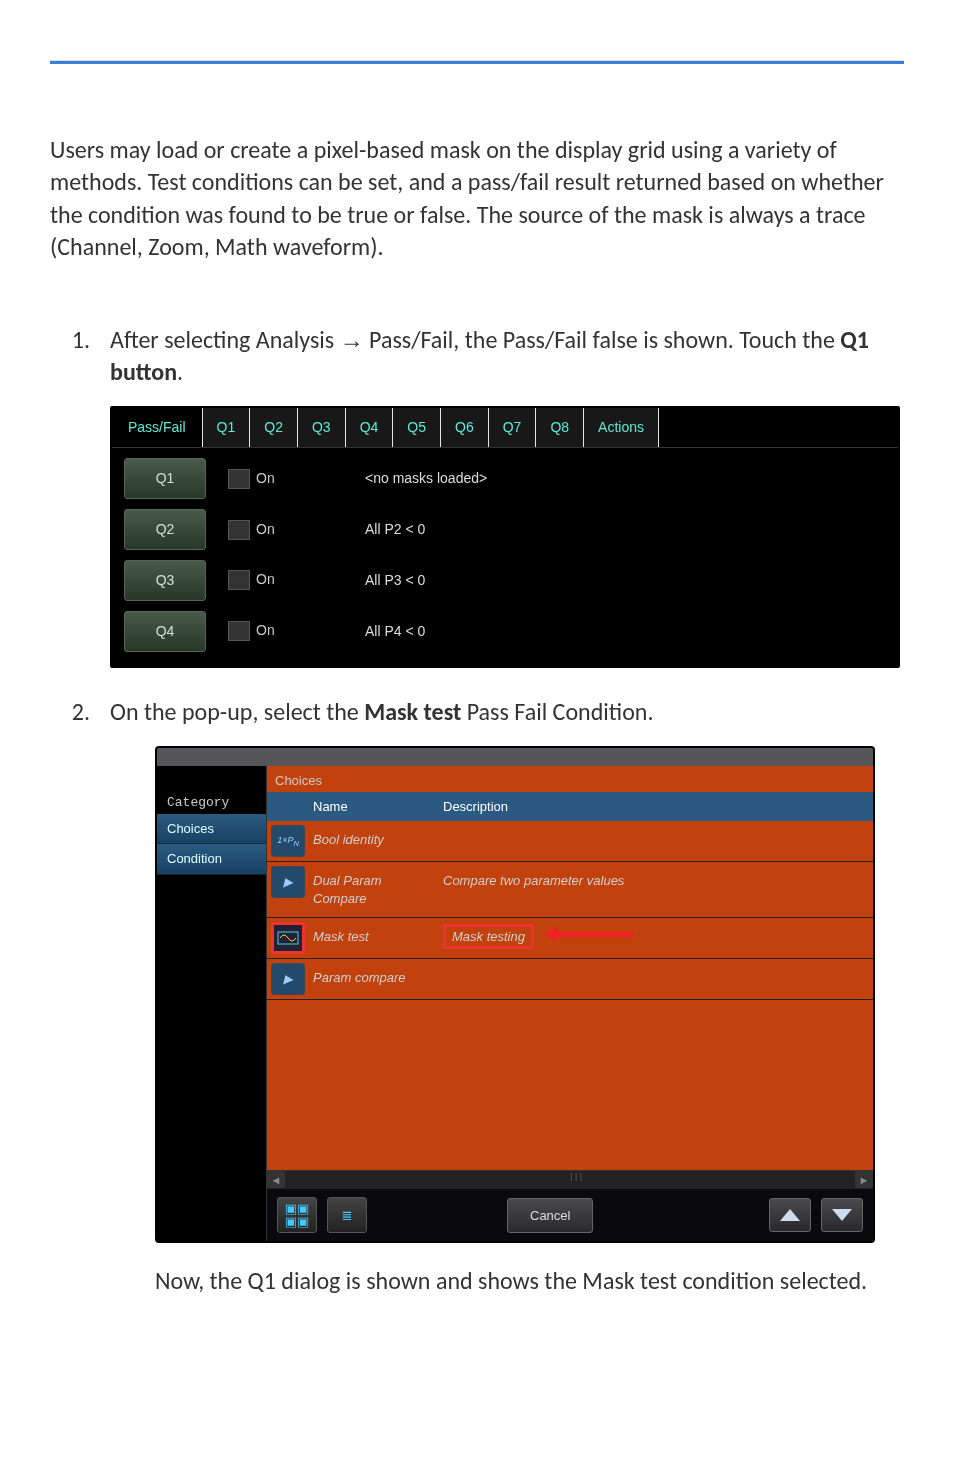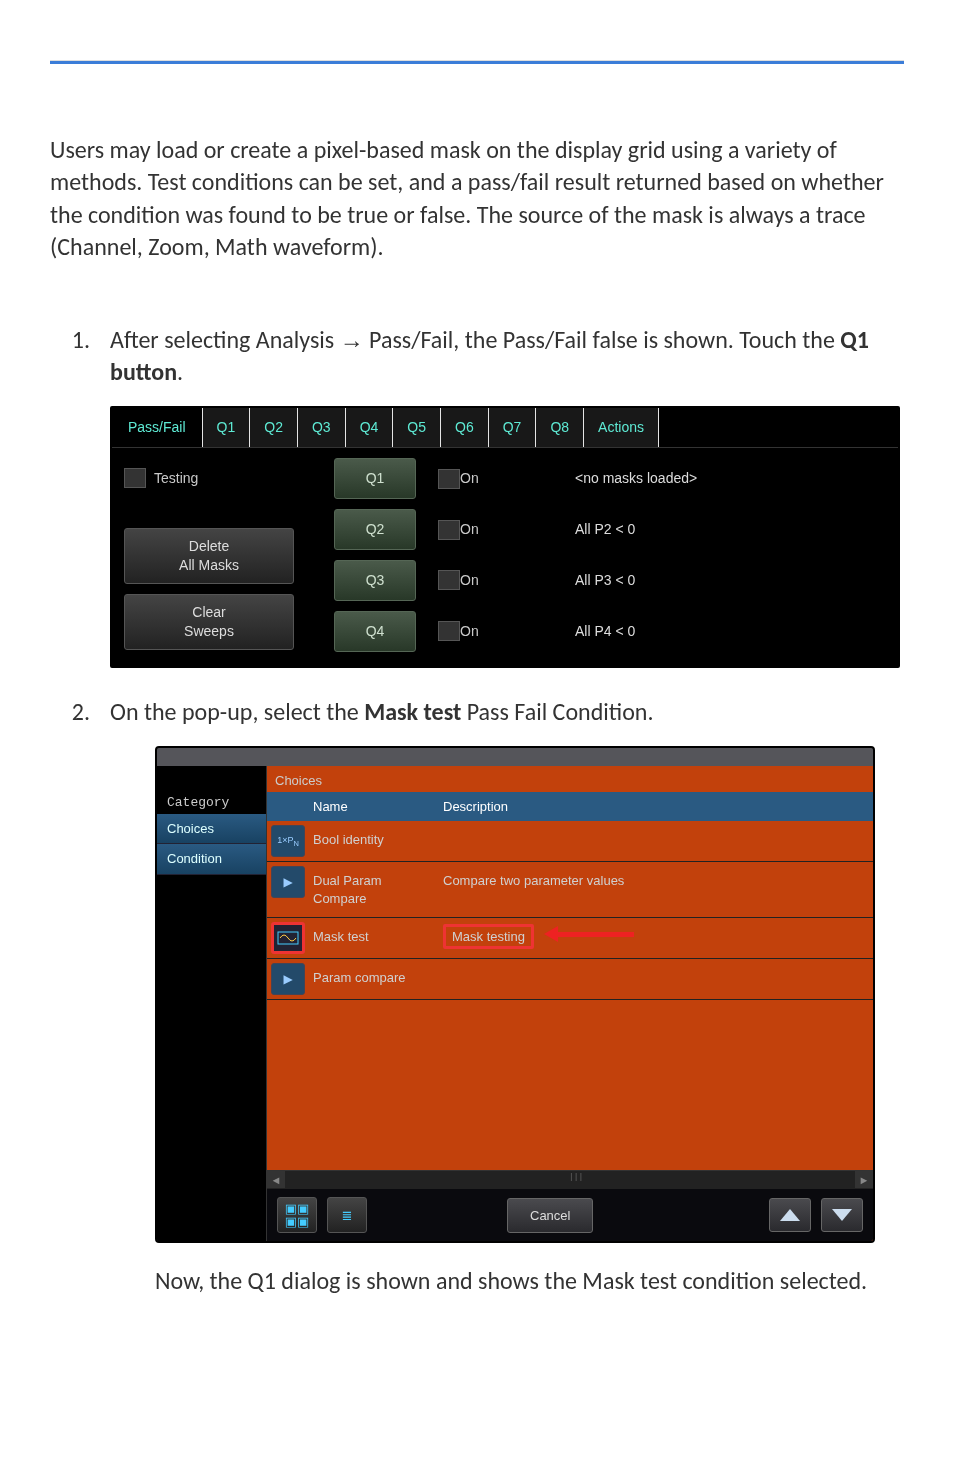--- a/index.html
+++ b/index.html
@@ -66,21 +66,21 @@
   }
   .q-btn {
     background: linear-gradient(#4a5a4a,#283828);
     border: 1px solid #556655;
     border-radius: 3px;
     width: 82px;
     padding: 10px 0;
     text-align: center;
     color: #cfe0cf;
   }
-  .on-cell { display:flex; align-items:center; gap:0; width:80px; padding-left:6px; }
+  .on-cell { display:flex; align-items:flex-start; gap:6px; width:80px; padding-left:6px; }
   .row4 { display:flex; align-items:center; gap:16px; }
   .status { color:#ddd; font-size:14px;margin-left:47px; }
 
   
   .dialog2 {
     margin: 14px 0 22px 105px;
     width: 720px;
     background: #1a1a20;
     border: 2px solid #000;
     border-radius: 4px;
@@ -98,21 +98,21 @@
   .d2-side-hdr { color:#ccc; padding: 0 10px 2px 10px; font-family: Liberation Mono, monospace; }
   .d2-side-item {
     background: linear-gradient(#2a5a82,#184262);
     color: #dff; padding: 6px 10px; border-bottom:1px solid #223;
   }
   .d2-right { flex:1; background:#c2410c; }
   .d2-hdr-row { display:flex; background:#2a5a82; color:#fff; }
   .d2-hdr-row .c-icon { width:42px; padding:6px 4px; }
   .d2-hdr-row .c-name { width:130px; padding:6px 4px; }
   .d2-hdr-row .c-desc { flex:1; padding:6px 4px; }
-  .d2-row { display:flex; border-bottom:1px solid #222; }
+  .d2-row { display:flex; border-bottom:1px solid #222;font-style:italic; }
   .d2-row .c-icon { width:42px; padding:4px; }
   .d2-row .c-name { width:130px; padding:10px 4px; color:#d0d0d0; }
   .d2-row .c-desc { flex:1; padding:10px 4px; color:#d0d0d0; position:relative; }
   .ico {
     width:34px; height:32px; background:#223; border:1px solid #445;
     border-radius:3px; display:flex; align-items:center; justify-content:center;
     font-size:12px; color:#9cf;
   }
   .ico.sel { border:3px solid #e33; }
   .ico.blue { background:#234a6a; }
@@ -173,32 +173,20 @@
     <div class="tab">Q2</div>
     <div class="tab">Q3</div>
     <div class="tab">Q4</div>
     <div class="tab">Q5</div>
     <div class="tab">Q6</div>
     <div class="tab">Q7</div>
     <div class="tab">Q8</div>
     <div class="tab">Actions</div>
   </div>
   <div class="d1-body">
-    <div class="d1-left">
-      <div class="chk-row">
-        <span class="chk"></span>
-        <span>Testing</span>
-      </div>
-      <div style="height:28px"></div>
-      <div class="btn-dark" style="white-space:pre-line">Delete
-All Masks</div>
-      <div style="height:10px"></div>
-      <div class="btn-dark" style="white-space:pre-line">Clear
-Sweeps</div>
-    </div>
     <div class="d1-mid">
       <div class="row4">
         <div class="q-btn">Q1</div>
         <div class="on-cell">
             <span class="chk"></span>
             <span>On</span>
           </div>
         <div class="status">&lt;no masks loaded&gt;</div>
       </div>
       <div class="row4">

